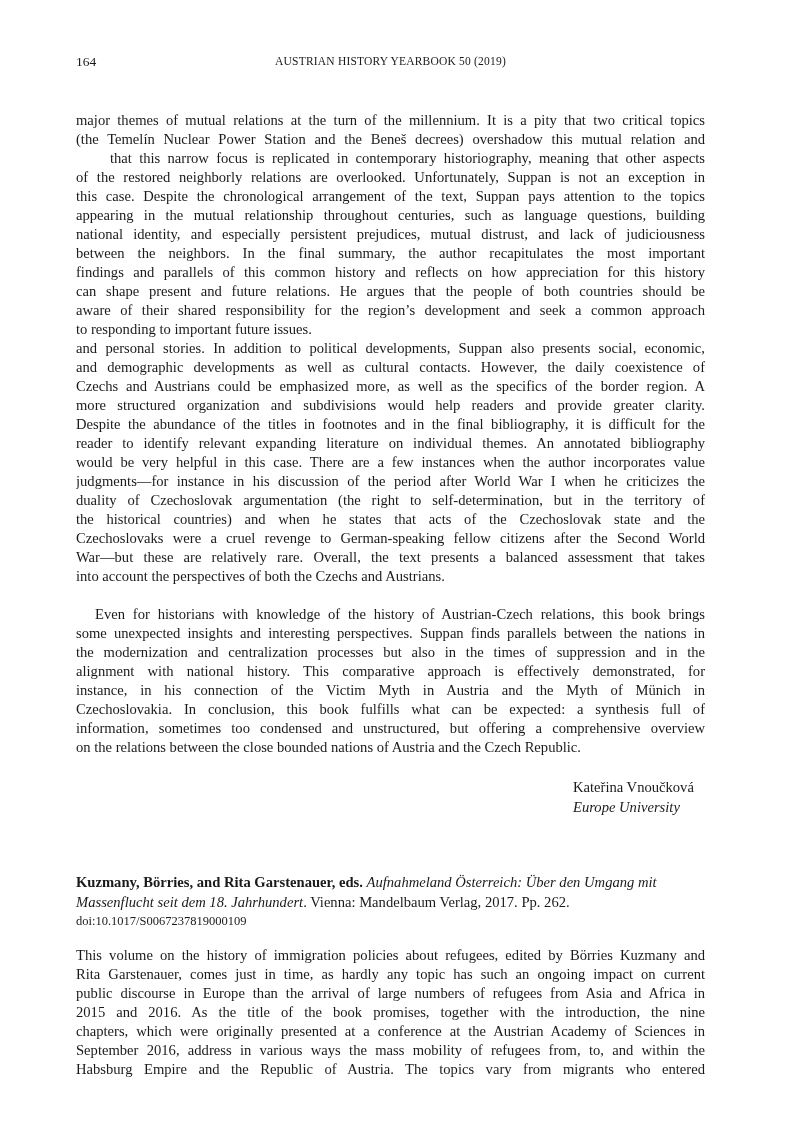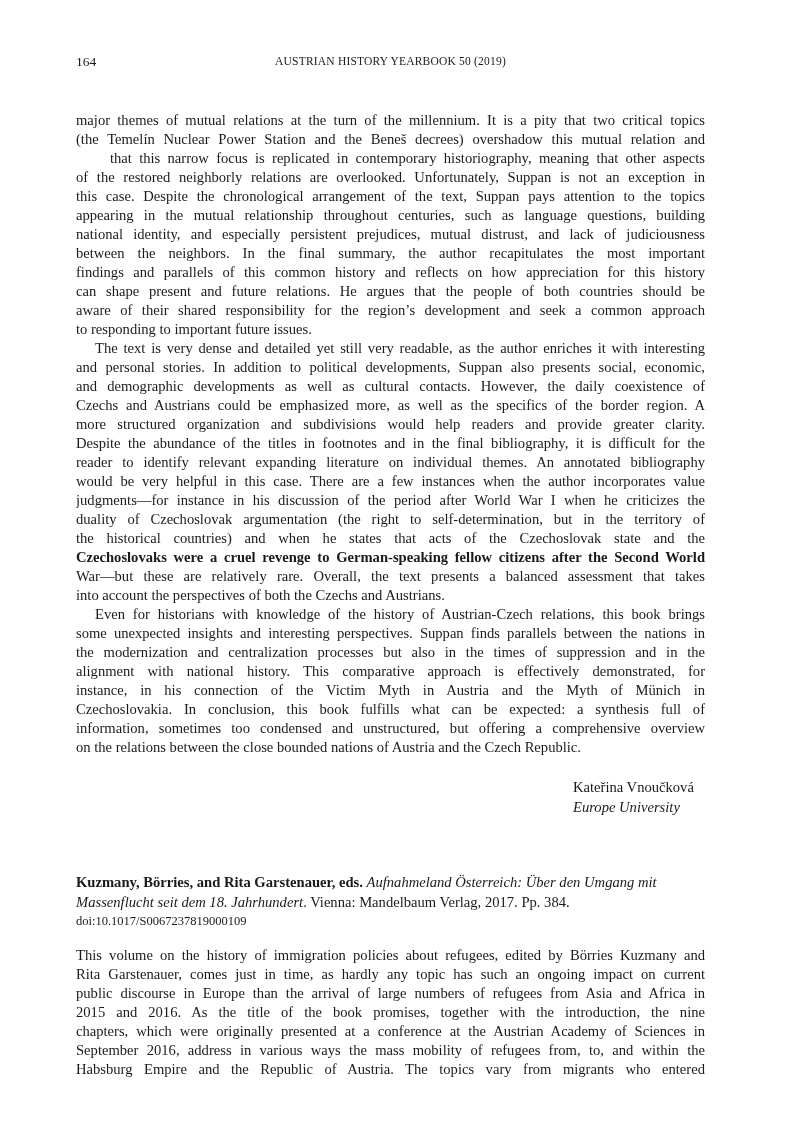--- a/index.html
+++ b/index.html
@@ -41,32 +41,31 @@
     <span class="line" style="white-space: normal; height: 19px; overflow: hidden;">appearing in the mutual relationship throughout centuries, such as language questions, building<span style="display: inline-block; width: 100%; height: 0px;"></span></span>
     <span class="line" style="white-space: normal; height: 19px; overflow: hidden;">national identity, and especially persistent prejudices, mutual distrust, and lack of judiciousness<span style="display: inline-block; width: 100%; height: 0px;"></span></span>
     <span class="line" style="white-space: normal; height: 19px; overflow: hidden;">between the neighbors. In the final summary, the author recapitulates the most important<span style="display: inline-block; width: 100%; height: 0px;"></span></span>
     <span class="line" style="white-space: normal; height: 19px; overflow: hidden;">findings and parallels of this common history and reflects on how appreciation for this history<span style="display: inline-block; width: 100%; height: 0px;"></span></span>
     <span class="line" style="white-space: normal; height: 19px; overflow: hidden;">can shape present and future relations. He argues that the people of both countries should be<span style="display: inline-block; width: 100%; height: 0px;"></span></span>
     <span class="line" style="white-space: normal; height: 19px; overflow: hidden;">aware of their shared responsibility for the region’s development and seek a common approach<span style="display: inline-block; width: 100%; height: 0px;"></span></span>
     <span class="line last">to responding to important future issues.</span>
   </div>
 
   <div class="textblock" style="top:339px;">
-    <span class="line indent" style="white-space: normal; height: 19px; overflow: hidden;">The text is very dense and detailed yet still very readable, as the author enriches it with interesting<span style="display: inline-block; width: 100%; height: 0px;"></span></span>
     <span class="line" style="white-space: normal; height: 19px; overflow: hidden;">and personal stories. In addition to political developments, Suppan also presents social, economic,<span style="display: inline-block; width: 100%; height: 0px;"></span></span>
     <span class="line" style="white-space: normal; height: 19px; overflow: hidden;">and demographic developments as well as cultural contacts. However, the daily coexistence of<span style="display: inline-block; width: 100%; height: 0px;"></span></span>
     <span class="line" style="white-space: normal; height: 19px; overflow: hidden;">Czechs and Austrians could be emphasized more, as well as the specifics of the border region. A<span style="display: inline-block; width: 100%; height: 0px;"></span></span>
     <span class="line" style="white-space: normal; height: 19px; overflow: hidden;">more structured organization and subdivisions would help readers and provide greater clarity.<span style="display: inline-block; width: 100%; height: 0px;"></span></span>
     <span class="line" style="white-space: normal; height: 19px; overflow: hidden;">Despite the abundance of the titles in footnotes and in the final bibliography, it is difficult for the<span style="display: inline-block; width: 100%; height: 0px;"></span></span>
     <span class="line" style="white-space: normal; height: 19px; overflow: hidden;">reader to identify relevant expanding literature on individual themes. An annotated bibliography<span style="display: inline-block; width: 100%; height: 0px;"></span></span>
     <span class="line" style="white-space: normal; height: 19px; overflow: hidden;">would be very helpful in this case. There are a few instances when the author incorporates value<span style="display: inline-block; width: 100%; height: 0px;"></span></span>
     <span class="line" style="white-space: normal; height: 19px; overflow: hidden;">judgments—for instance in his discussion of the period after World War I when he criticizes the<span style="display: inline-block; width: 100%; height: 0px;"></span></span>
     <span class="line" style="white-space: normal; height: 19px; overflow: hidden;">duality of Czechoslovak argumentation (the right to self-determination, but in the territory of<span style="display: inline-block; width: 100%; height: 0px;"></span></span>
     <span class="line" style="white-space: normal; height: 19px; overflow: hidden;">the historical countries) and when he states that acts of the Czechoslovak state and the<span style="display: inline-block; width: 100%; height: 0px;"></span></span>
-    <span class="line" style="white-space: normal; height: 19px; overflow: hidden; font-weight: bold;">Czechoslovaks were a cruel revenge to German-speaking fellow citizens after the Second World<span style="display: inline-block; width: 100%; height: 0px;"></span></span>
+    <span class="line" style="white-space: normal; height: 19px; overflow: hidden;">Czechoslovaks were a cruel revenge to German-speaking fellow citizens after the Second World<span style="display: inline-block; width: 100%; height: 0px;"></span></span>
     <span class="line" style="white-space: normal; height: 19px; overflow: hidden;">War—but these are relatively rare. Overall, the text presents a balanced assessment that takes<span style="display: inline-block; width: 100%; height: 0px;"></span></span>
     <span class="line last">into account the perspectives of both the Czechs and Austrians.</span>
   </div>
 
   <div class="textblock" style="top:605px;">
     <span class="line indent" style="white-space: normal; height: 19px; overflow: hidden;">Even for historians with knowledge of the history of Austrian-Czech relations, this book brings<span style="display: inline-block; width: 100%; height: 0px;"></span></span>
     <span class="line" style="white-space: normal; height: 19px; overflow: hidden;">some unexpected insights and interesting perspectives. Suppan finds parallels between the nations in<span style="display: inline-block; width: 100%; height: 0px;"></span></span>
     <span class="line" style="white-space: normal; height: 19px; overflow: hidden;">the modernization and centralization processes but also in the times of suppression and in the<span style="display: inline-block; width: 100%; height: 0px;"></span></span>
     <span class="line" style="white-space: normal; height: 19px; overflow: hidden;">alignment with national history. This comparative approach is effectively demonstrated, for<span style="display: inline-block; width: 100%; height: 0px;"></span></span>
     <span class="line" style="white-space: normal; height: 19px; overflow: hidden;">instance, in his connection of the Victim Myth in Austria and the Myth of Münich in<span style="display: inline-block; width: 100%; height: 0px;"></span></span>
@@ -76,21 +75,21 @@
   </div>
 
   <div class="signature">
     <div>Kateřina Vnoučková</div>
     <div class="aff">Europe University</div>
   </div>
 
   <div class="citation">
     <span class="authors">Kuzmany, Börries, and Rita Garstenauer, eds.</span>
     <span> </span>
-    <span class="booktitle">Aufnahmeland Österreich: Über den Umgang mit Massenflucht seit dem 18. Jahrhundert</span><span>. Vienna: Mandelbaum Verlag, 2017. Pp. 384.</span>
+    <span class="booktitle">Aufnahmeland Österreich: Über den Umgang mit Massenflucht seit dem 18. Jahrhundert</span><span>. Vienna: Mandelbaum Verlag, 2017. Pp. 262.</span>
     <span class="doi">doi:10.1017/S0067237819000109</span>
   </div>
 
   <div class="textblock" style="top:946px;">
     <span class="line" style="white-space: normal; height: 19px; overflow: hidden;">This volume on the history of immigration policies about refugees, edited by Börries Kuzmany and<span style="display: inline-block; width: 100%; height: 0px;"></span></span>
     <span class="line" style="white-space: normal; height: 19px; overflow: hidden;">Rita Garstenauer, comes just in time, as hardly any topic has such an ongoing impact on current<span style="display: inline-block; width: 100%; height: 0px;"></span></span>
     <span class="line" style="white-space: normal; height: 19px; overflow: hidden;">public discourse in Europe than the arrival of large numbers of refugees from Asia and Africa in<span style="display: inline-block; width: 100%; height: 0px;"></span></span>
     <span class="line" style="white-space: normal; height: 19px; overflow: hidden;">2015 and 2016. As the title of the book promises, together with the introduction, the nine<span style="display: inline-block; width: 100%; height: 0px;"></span></span>
     <span class="line" style="white-space: normal; height: 19px; overflow: hidden;">chapters, which were originally presented at a conference at the Austrian Academy of Sciences in<span style="display: inline-block; width: 100%; height: 0px;"></span></span>
     <span class="line" style="white-space: normal; height: 19px; overflow: hidden;">September 2016, address in various ways the mass mobility of refugees from, to, and within the<span style="display: inline-block; width: 100%; height: 0px;"></span></span>

